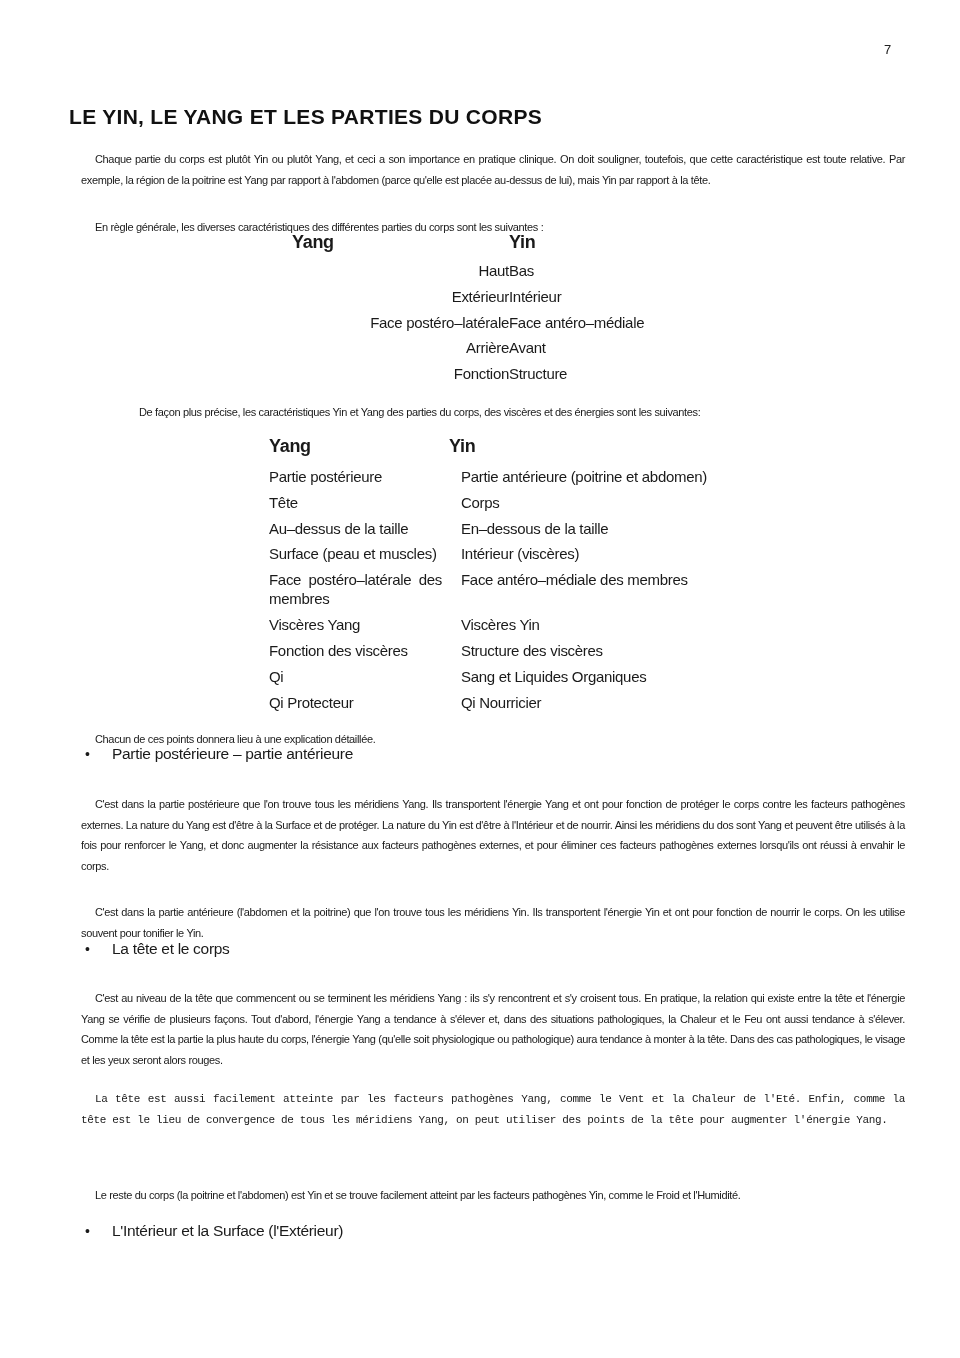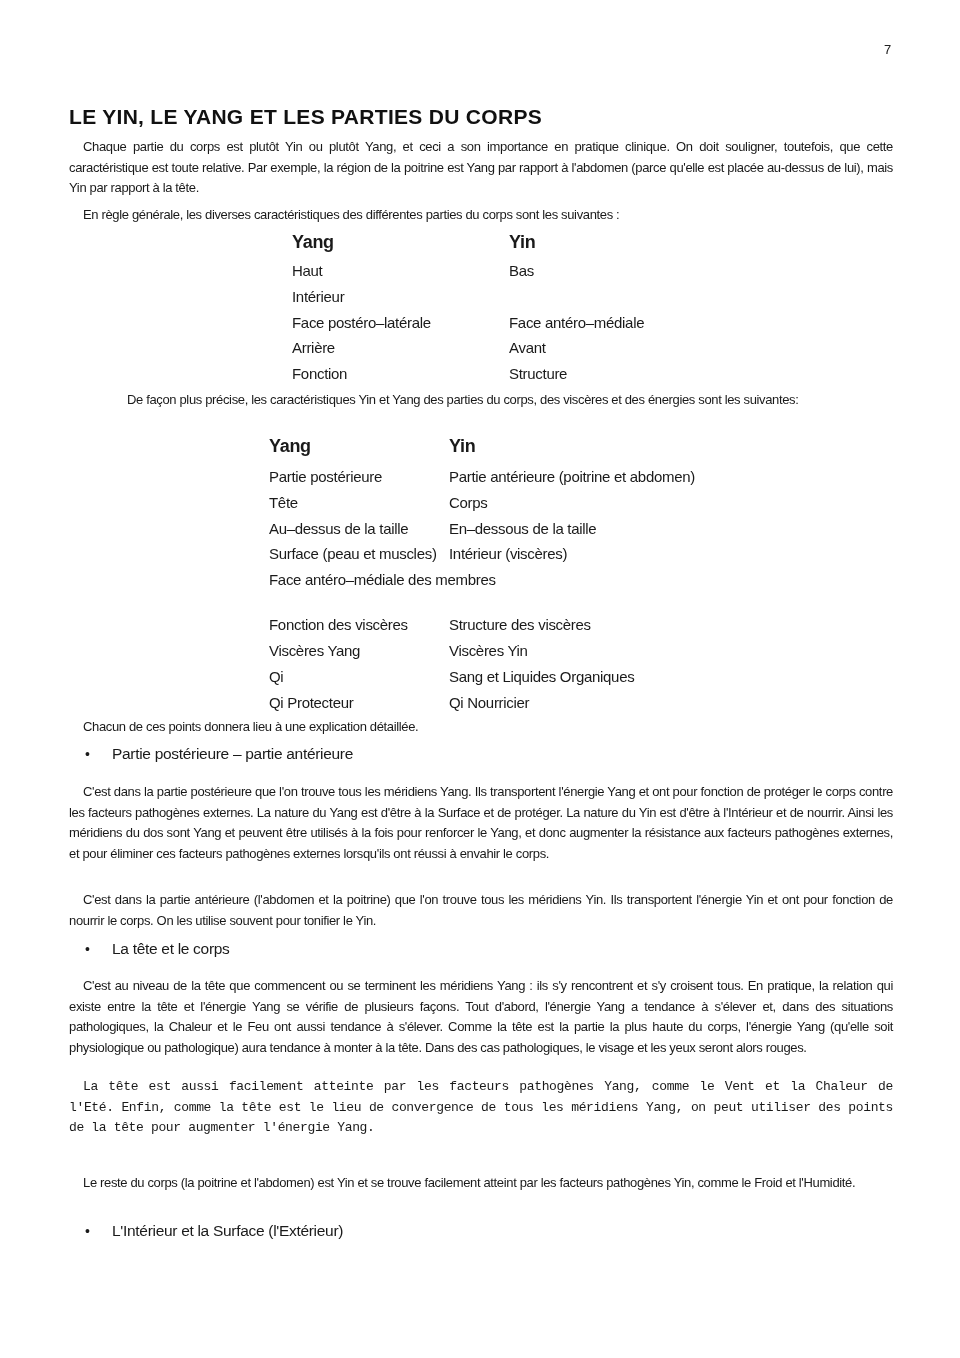--- a/index.html
+++ b/index.html
@@ -12,39 +12,39 @@
       position: absolute; top: 42px; left: 884px;
       font-size: 13px; color: #222;
     }
     .title {
       position: absolute; top: 105px; left: 69px;
       font-size: 21px; font-weight: bold; letter-spacing: 0.3px;
       margin: 0; color: #111;
     }
     .para {
       position: absolute; left: 69px; width: 824px;
-      font-size: 13px; line-height: 20.5px;
-      text-align: justify; margin: 0; letter-spacing: -0.35px;
+      font-size: 11px; line-height: 20.5px;
+      text-align: justify; margin: 12px; letter-spacing: -0.35px;
     }
     .para.indent { text-indent: 14px; }
     .para.indent-big { text-indent: 58px; }
     .para.single { width: 824px; }
     .tbl {
       position: absolute; font-size: 15px; letter-spacing: -0.3px;
     }
     .tbl .row { display: flex; }
     .tbl .hdr { font-weight: bold; font-size: 18px; height: 30px; align-items: flex-start; }
     .tbl .cell { flex: none; }
     .tbl1 { left: 292px; top: 232px; }
     .tbl1 .cell.c1 { width: 217px; }
-    .tbl1 .row.body { height: 25.8px; }
+    .tbl1 .row.body { height: 25.8px; text-align: right; }
     .tbl2 { left: 269px; top: 437px; }
     .tbl2 .cell.c1 { width: 173px; padding-right: 7px; text-align: justify; line-height: 19px; }
     .tbl2 .cell.c2 { line-height: 19px; }
-    .tbl2 .row.body { min-height: 25.8px; }
+    .tbl2 .row.body { min-height: 25.8px; gap: 12px; }
     .tbl2 .row.tall { height: 45px; }
     .bullet {
       position: absolute; left: 85px; font-size: 15.5px; letter-spacing: -0.3px;
       display: flex; align-items: center;
     }
     .bullet .dot { width: 27px; font-size: 14px; }
   </style>
 </head>
 <body>
 
@@ -59,20 +59,21 @@
 <div class="tbl tbl1">
   <div class="row hdr">
     <div class="cell c1">Yang</div>
     <div class="cell c2">Yin</div>
   </div>
   <div class="row body">
     <div class="cell c1">Haut</div>
     <div class="cell c2">Bas</div>
   </div>
   <div class="row body">
+    <div class="cell c1">Extérieur</div>
     <div class="cell c2">Intérieur</div>
   </div>
   <div class="row body">
     <div class="cell c1">Face postéro–latérale</div>
     <div class="cell c2">Face antéro–médiale</div>
   </div>
   <div class="row body">
     <div class="cell c1">Arrière</div>
     <div class="cell c2">Avant</div>
   </div>
@@ -99,29 +100,30 @@
   </div>
   <div class="row body">
     <div class="cell c1">Au–dessus de la taille</div>
     <div class="cell c2">En–dessous de la taille</div>
   </div>
   <div class="row body">
     <div class="cell c1">Surface (peau et muscles)</div>
     <div class="cell c2">Intérieur (viscères)</div>
   </div>
   <div class="row body tall">
+    <div class="cell c1">Face postéro–latérale des membres</div>
     <div class="cell c2">Face antéro–médiale des membres</div>
+  </div>
+  <div class="row body">
+    <div class="cell c1">Viscères Yang</div>
+    <div class="cell c2">Viscères Yin</div>
   </div>
   <div class="row body">
     <div class="cell c1">Fonction des viscères</div>
     <div class="cell c2">Structure des viscères</div>
-  </div>
-  <div class="row body">
-    <div class="cell c1">Viscères Yang</div>
-    <div class="cell c2">Viscères Yin</div>
   </div>
   <div class="row body">
     <div class="cell c1">Qi</div>
     <div class="cell c2">Sang et Liquides Organiques</div>
   </div>
   <div class="row body">
     <div class="cell c1">Qi Protecteur</div>
     <div class="cell c2">Qi Nourricier</div>
   </div>
 </div>

